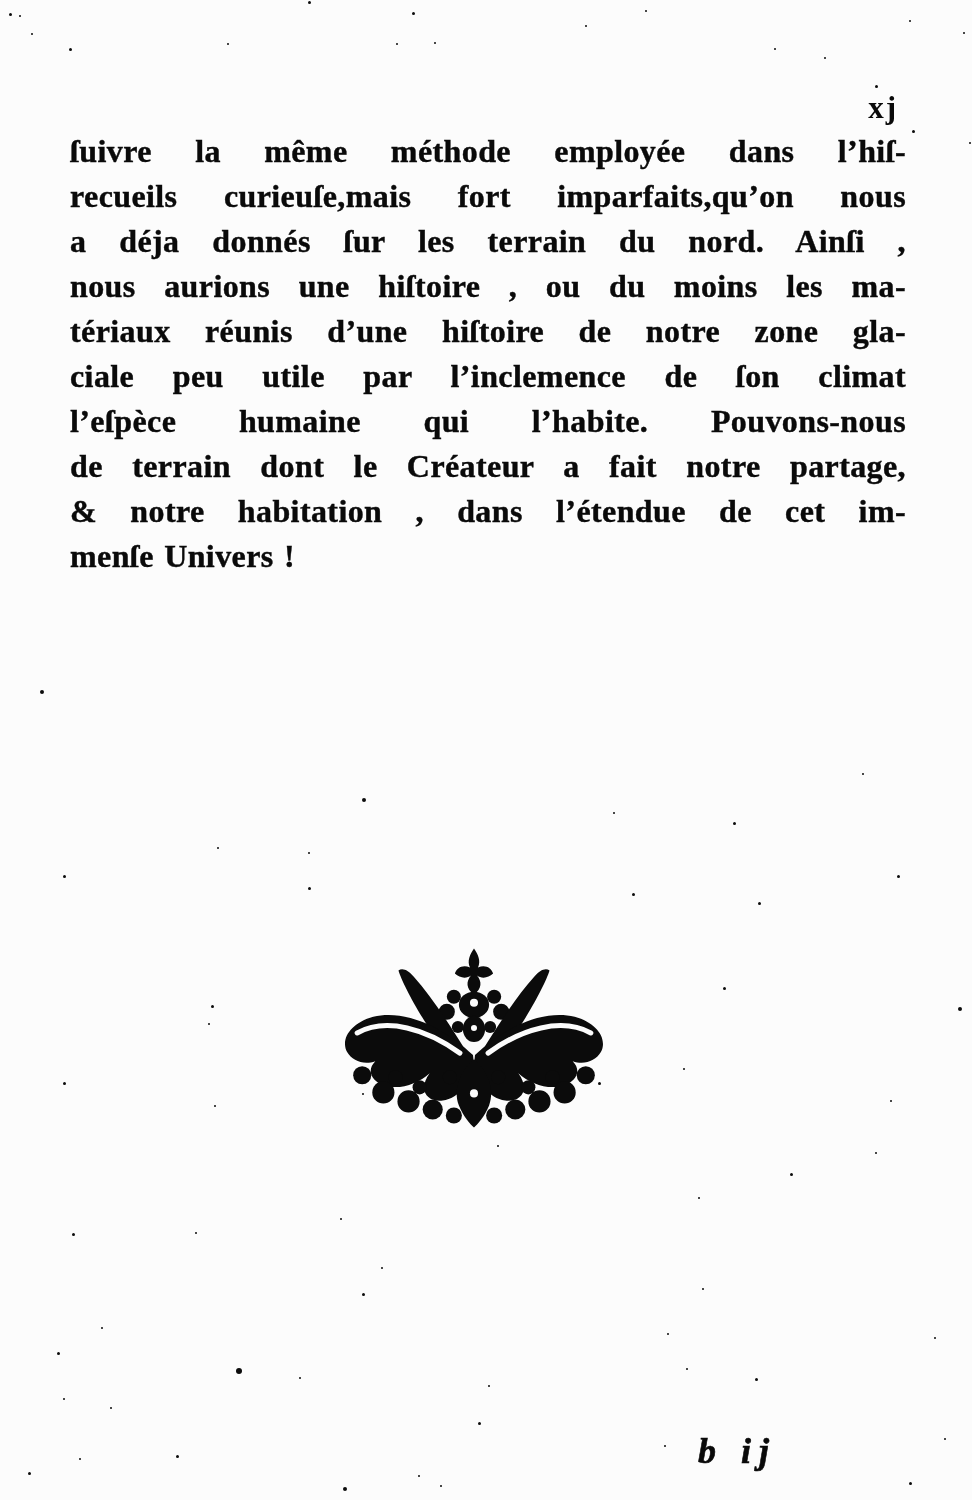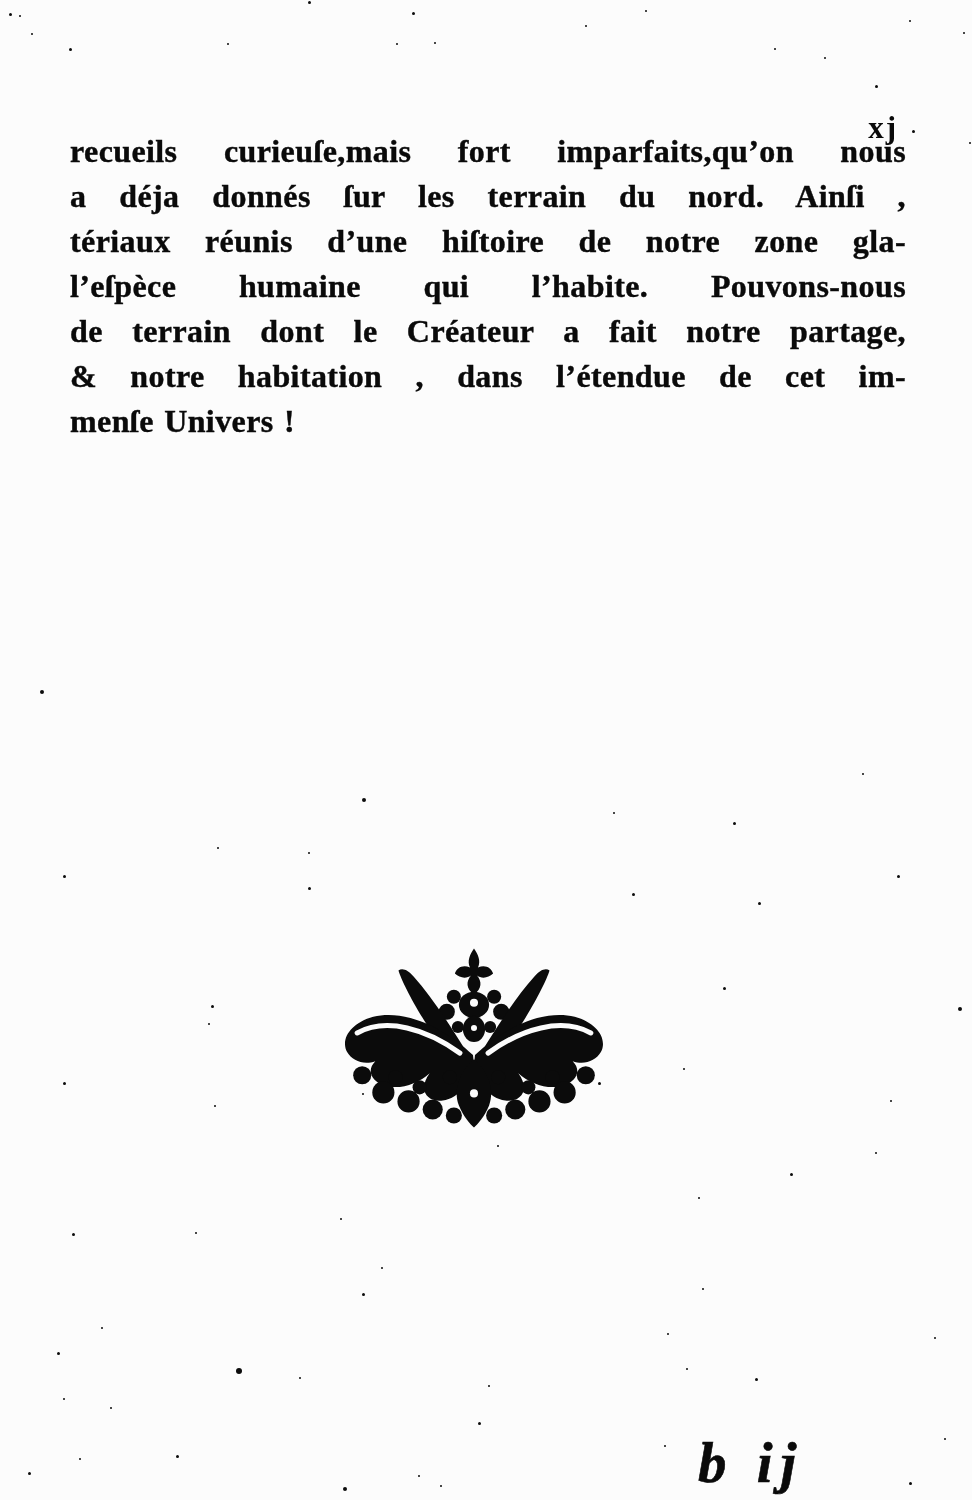--- a/index.html
+++ b/index.html
@@ -13,58 +13,61 @@
     margin:0 auto;
   }
   .header-title{
     position:absolute;top:80px;left:0;right:40px;
     text-align:center;
     font-size:37px;font-weight:700;letter-spacing:11px;
     white-space:nowrap;
   }
   .page-number{
     position:absolute;top:90px;right:74px;
-    font-size:31px;font-weight:700;letter-spacing:2px;margin-top:20px;
+    font-size:31px;font-weight:700;letter-spacing:2px;
   }
   .body-block{
     position:absolute;left:70px;top:129px;width:836px;
   }
   .line{
     font-size:32px;font-weight:700;line-height:45px;
     text-align:justify;text-align-last:justify;
     word-spacing:2px;letter-spacing:0.4px;
     white-space:normal;
     -webkit-text-stroke:0.4px #0a0a0a;
   }
   .line.last{text-align-last:left;}
   .ornament{
     position:absolute;left:331px;top:948px;width:287px;height:180px;
   }
   .signature{
     position:absolute;left:698px;top:1430px;
-    font-size:57px;font-weight:700;font-style:italic;
+    font-size:36px;font-weight:700;font-style:italic;
     letter-spacing:8px;
     -webkit-text-stroke:0.6px #0a0a0a;
   }
   .speck{
     position:absolute;background:#0c0c0c;border-radius:50%;
   }
 </style>
 </head>
 <body>
 
 <div class="page">
 
 
   <div class="page-number">xj</div>
 
   <div class="body-block">
+    <div class="line">ſuivre la même méthode employée dans l’hiſ-</div>
     <div class="line">recueils curieuſe,mais fort imparfaits,qu’on nous</div>
     <div class="line">a déja donnés ſur les terrain du nord. Ainſi ,</div>
+    <div class="line">nous aurions une hiſtoire , ou du moins les ma-</div>
     <div class="line">tériaux réunis d’une hiſtoire de notre zone gla-</div>
+    <div class="line">ciale peu utile par l’inclemence de ſon climat</div>
     <div class="line">l’eſpèce humaine qui l’habite. Pouvons-nous</div>
     <div class="line">de terrain dont le Créateur a fait notre partage,</div>
     <div class="line">&amp; notre habitation , dans l’étendue de cet im-</div>
     <div class="line last">menſe Univers !</div>
   </div>
 
   <svg class="ornament" viewBox="0 0 285 178" xmlns="http://www.w3.org/2000/svg">
     <g fill="#0b0b0b">
 
       <path d="M142 0 C 146 6 149 12 146 19 C 153 16 159 19 161 25 C 156 30 149 30 145 27 C 150 33 150 40 142 46 C 134 40 134 33 139 27 C 135 30 128 30 123 25 C 125 19 131 16 138 19 C 135 12 138 6 142 0 Z"></path>

